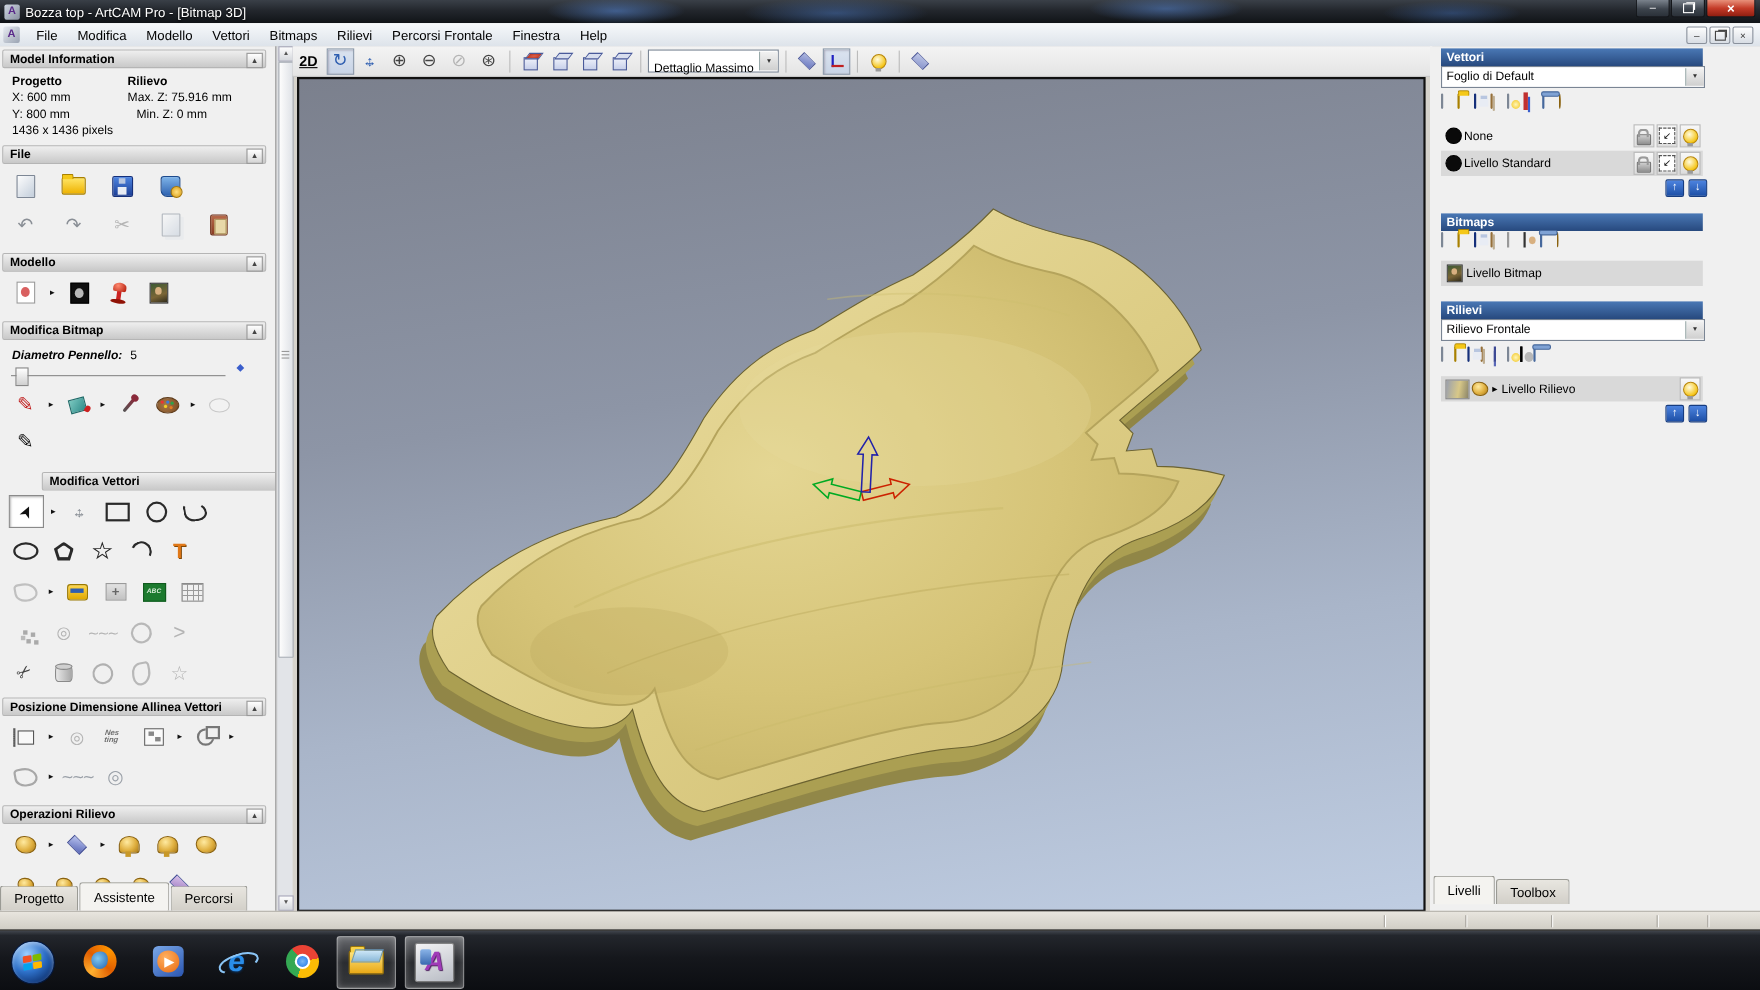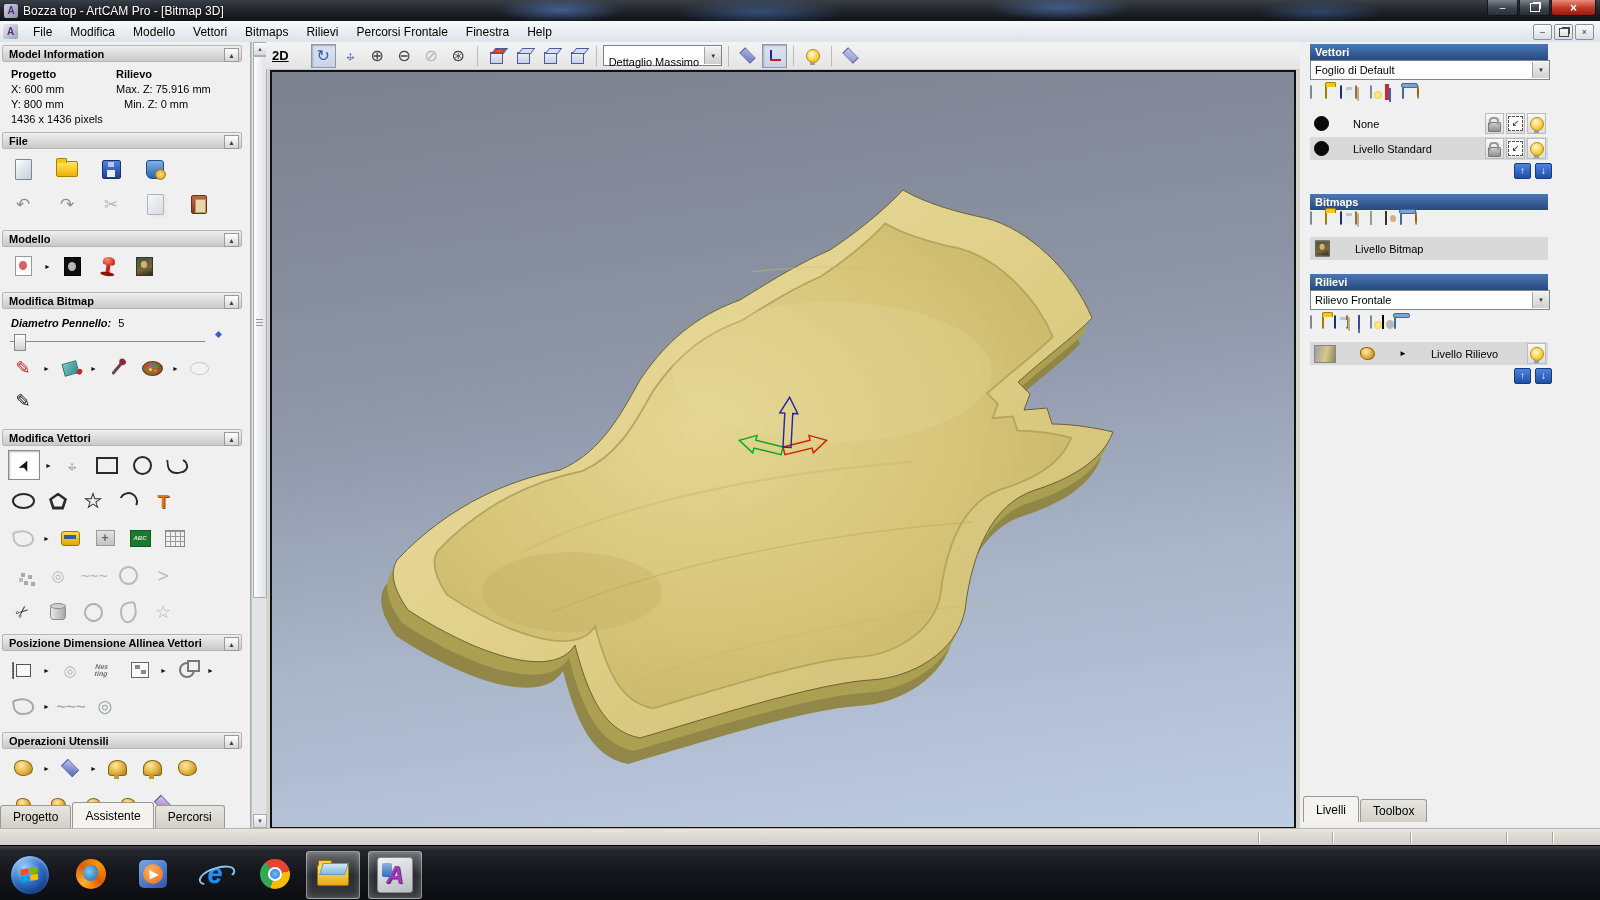--- a/index.html
+++ b/index.html
@@ -137,21 +137,21 @@
   .bluedot{position:absolute;width:5px;height:5px;background:#3a5ecc;transform:rotate(45deg);}
 
   
   #lscroll{left:251px;top:42px;width:14px;height:786px;background:#e2e4e8;border-left:1px solid #c0c0c0;}
   .scr-btn{position:absolute;left:1px;width:12px;height:12px;background:linear-gradient(180deg,#fdfdfd,#d5d8dd);border:1px solid #aab;font-size:6px;color:#555;display:flex;align-items:center;justify-content:center;}
   #lthumb{position:absolute;left:1px;top:14px;width:12px;height:540px;background:linear-gradient(90deg,#fdfdfd,#dfe2e7);border:1px solid #a8adb5;border-radius:1px;}
   #lthumb::after{content:"";position:absolute;left:2px;top:262px;width:7px;height:1px;background:#999;box-shadow:0 3px 0 #999,0 6px 0 #999;}
 
   
   #vp-toolbar{left:266px;top:42px;width:1036px;height:28px;background:linear-gradient(180deg,#f4f4f4,#e4e4e4);border-bottom:1px solid #c8c8c8;display:flex;align-items:center;gap:2px;padding-left:6px;box-sizing:border-box;}
-  .tb-2d{font-weight:bold;font-size:13px;margin-right:20px;text-decoration:underline;}
+  .tb-2d{font-weight:bold;font-size:13px;margin-right:6px;text-decoration:underline;}
   .tbtn{width:23px;height:22px;display:flex;align-items:center;justify-content:center;position:relative;border:1px solid transparent;}
   .tbtn.pressed{border:1px solid #8a98aa;background:linear-gradient(180deg,#dce4f0,#c8d4e6);box-shadow:inset 1px 1px 2px #aab;}
   .tb-sep{width:1px;height:20px;background:#bbb;margin:0 4px;}
   .dropdown{height:19px;border:1px solid #7a8594;background:#fff;display:flex;align-items:center;font-size:11px;}
   .dropdown .dtext{padding:0 5px;white-space:nowrap;margin-top:12px;}
   .dropdown .dbtn{width:16px;height:17px;background:linear-gradient(180deg,#f2f2f2,#cfcfcf);border-left:1px solid #9aa;display:flex;align-items:center;justify-content:center;font-size:6px;color:#333;}
   .panic{position:relative;width:16px;height:16px;}
   .panic .g{position:absolute;left:0;top:0;width:16px;height:16px;font-size:13px;color:#2e5eb0;}
 
   #canvas{left:270px;top:70px;width:1026px;height:759px;background:#111;padding:2px;box-sizing:border-box;}
@@ -159,21 +159,21 @@
     background:linear-gradient(172deg,#7b808d 0%,#8d95a6 38%,#a9b5c9 68%,#bfcde2 100%);}
 
   
   #right-panel{left:1300px;top:42px;width:300px;height:786px;background:#f0f0f0;overflow:hidden;}
   .rp-hdr{position:absolute;left:10px;width:238px;height:16px;background:linear-gradient(180deg,#4a78b5,#27497e);
     color:#fff;font-weight:bold;display:flex;align-items:center;padding-left:5px;box-sizing:border-box;}
   .rp-dd{position:absolute;left:10px;width:238px;height:18px;border:1px solid #7a8594;background:#fff;display:flex;align-items:center;justify-content:space-between;}
   .rp-dd .dtext{padding-left:4px;}
   .rp-dd .dbtn{width:16px;height:16px;background:linear-gradient(180deg,#f2f2f2,#cfcfcf);border-left:1px solid #9aa;display:flex;align-items:center;justify-content:center;font-size:6px;color:#333;}
   .rp-tools{position:absolute;left:10px;width:290px;display:flex;align-items:center;gap:13px;}
-  .layer-row{position:absolute;left:10px;width:238px;height:23px;display:flex;align-items:center;gap:24px;padding-left:4px;box-sizing:border-box;}
+  .layer-row{position:absolute;left:10px;width:238px;height:23px;display:flex;align-items:center;gap:2px;padding-left:4px;box-sizing:border-box;}
   .layer-row.sel{background:#d9d9d9;}
   .row-icons{position:absolute;right:2px;top:1px;display:flex;gap:2px;align-items:center;}
   .rbx{width:17px;height:19px;background:linear-gradient(180deg,#f8f8f8,#dcdcdc);border:1px solid #bbb;display:flex;align-items:center;justify-content:center;}
   .updown{position:absolute;display:flex;gap:4px;}
   .udbtn{width:15px;height:14px;background:linear-gradient(180deg,#4d84e0,#1d4fa6);border:1px solid #163c80;border-radius:2px;color:#fff;font-size:10px;font-weight:bold;display:flex;align-items:center;justify-content:center;}
   .relthumb{width:20px;height:16px;background:linear-gradient(100deg,#9aa0ae,#d8c888 55%,#8a8468);border:1px solid #888;}
 
   
   .tabs{position:absolute;display:flex;align-items:flex-end;}
   .tab{height:22px;padding:0 12px;display:flex;align-items:center;background:linear-gradient(180deg,#e8e6e0,#d2cfc8);
@@ -374,21 +374,21 @@
       <span class="cell">
           <i class="cloudic"></i>
         </span>
     </div>
     <div class="irow" style="top:345px;">
       <span class="cell">
           <i class="g" style="font-size:18px;color:#111;">✎</i>
         </span>
     </div>
 
-    <div class="sec-hdr" style="top:387px;">
+    <div class="sec-hdr" style="top:387px;margin-left:36px;">
       <span>Modifica Vettori</span>
       <span class="roll">
           <i class="g">▲</i>
         </span>
     </div>
     <div class="irow" style="top:408px;gap:5px;">
       <span class="cell sel">
           <i class="g" style="font-size:15px;color:#111;transform:rotate(-65deg);">➤</i>
         </span>
       <span class="exp">
@@ -523,21 +523,21 @@
         </span>
       <span class="cell">
           <i class="g" style="font-size:14px;color:#9aa0a8;letter-spacing:-2px;">∼∼∼</i>
         </span>
       <span class="cell">
           <i class="g" style="font-size:17px;color:#9aa0a8;">◎</i>
         </span>
     </div>
 
     <div class="sec-hdr" style="top:690px;">
-      <span>Operazioni Utensili</span>
+      <span>Operazioni Rilievo</span>
       <span class="roll">
           <i class="g">▲</i>
         </span>
     </div>
     <div class="irow" style="top:712px;gap:5px;">
       <span class="cell">
           <i class="goldic"></i>
         </span>
       <span class="exp">
           <i class="g">►</i>

